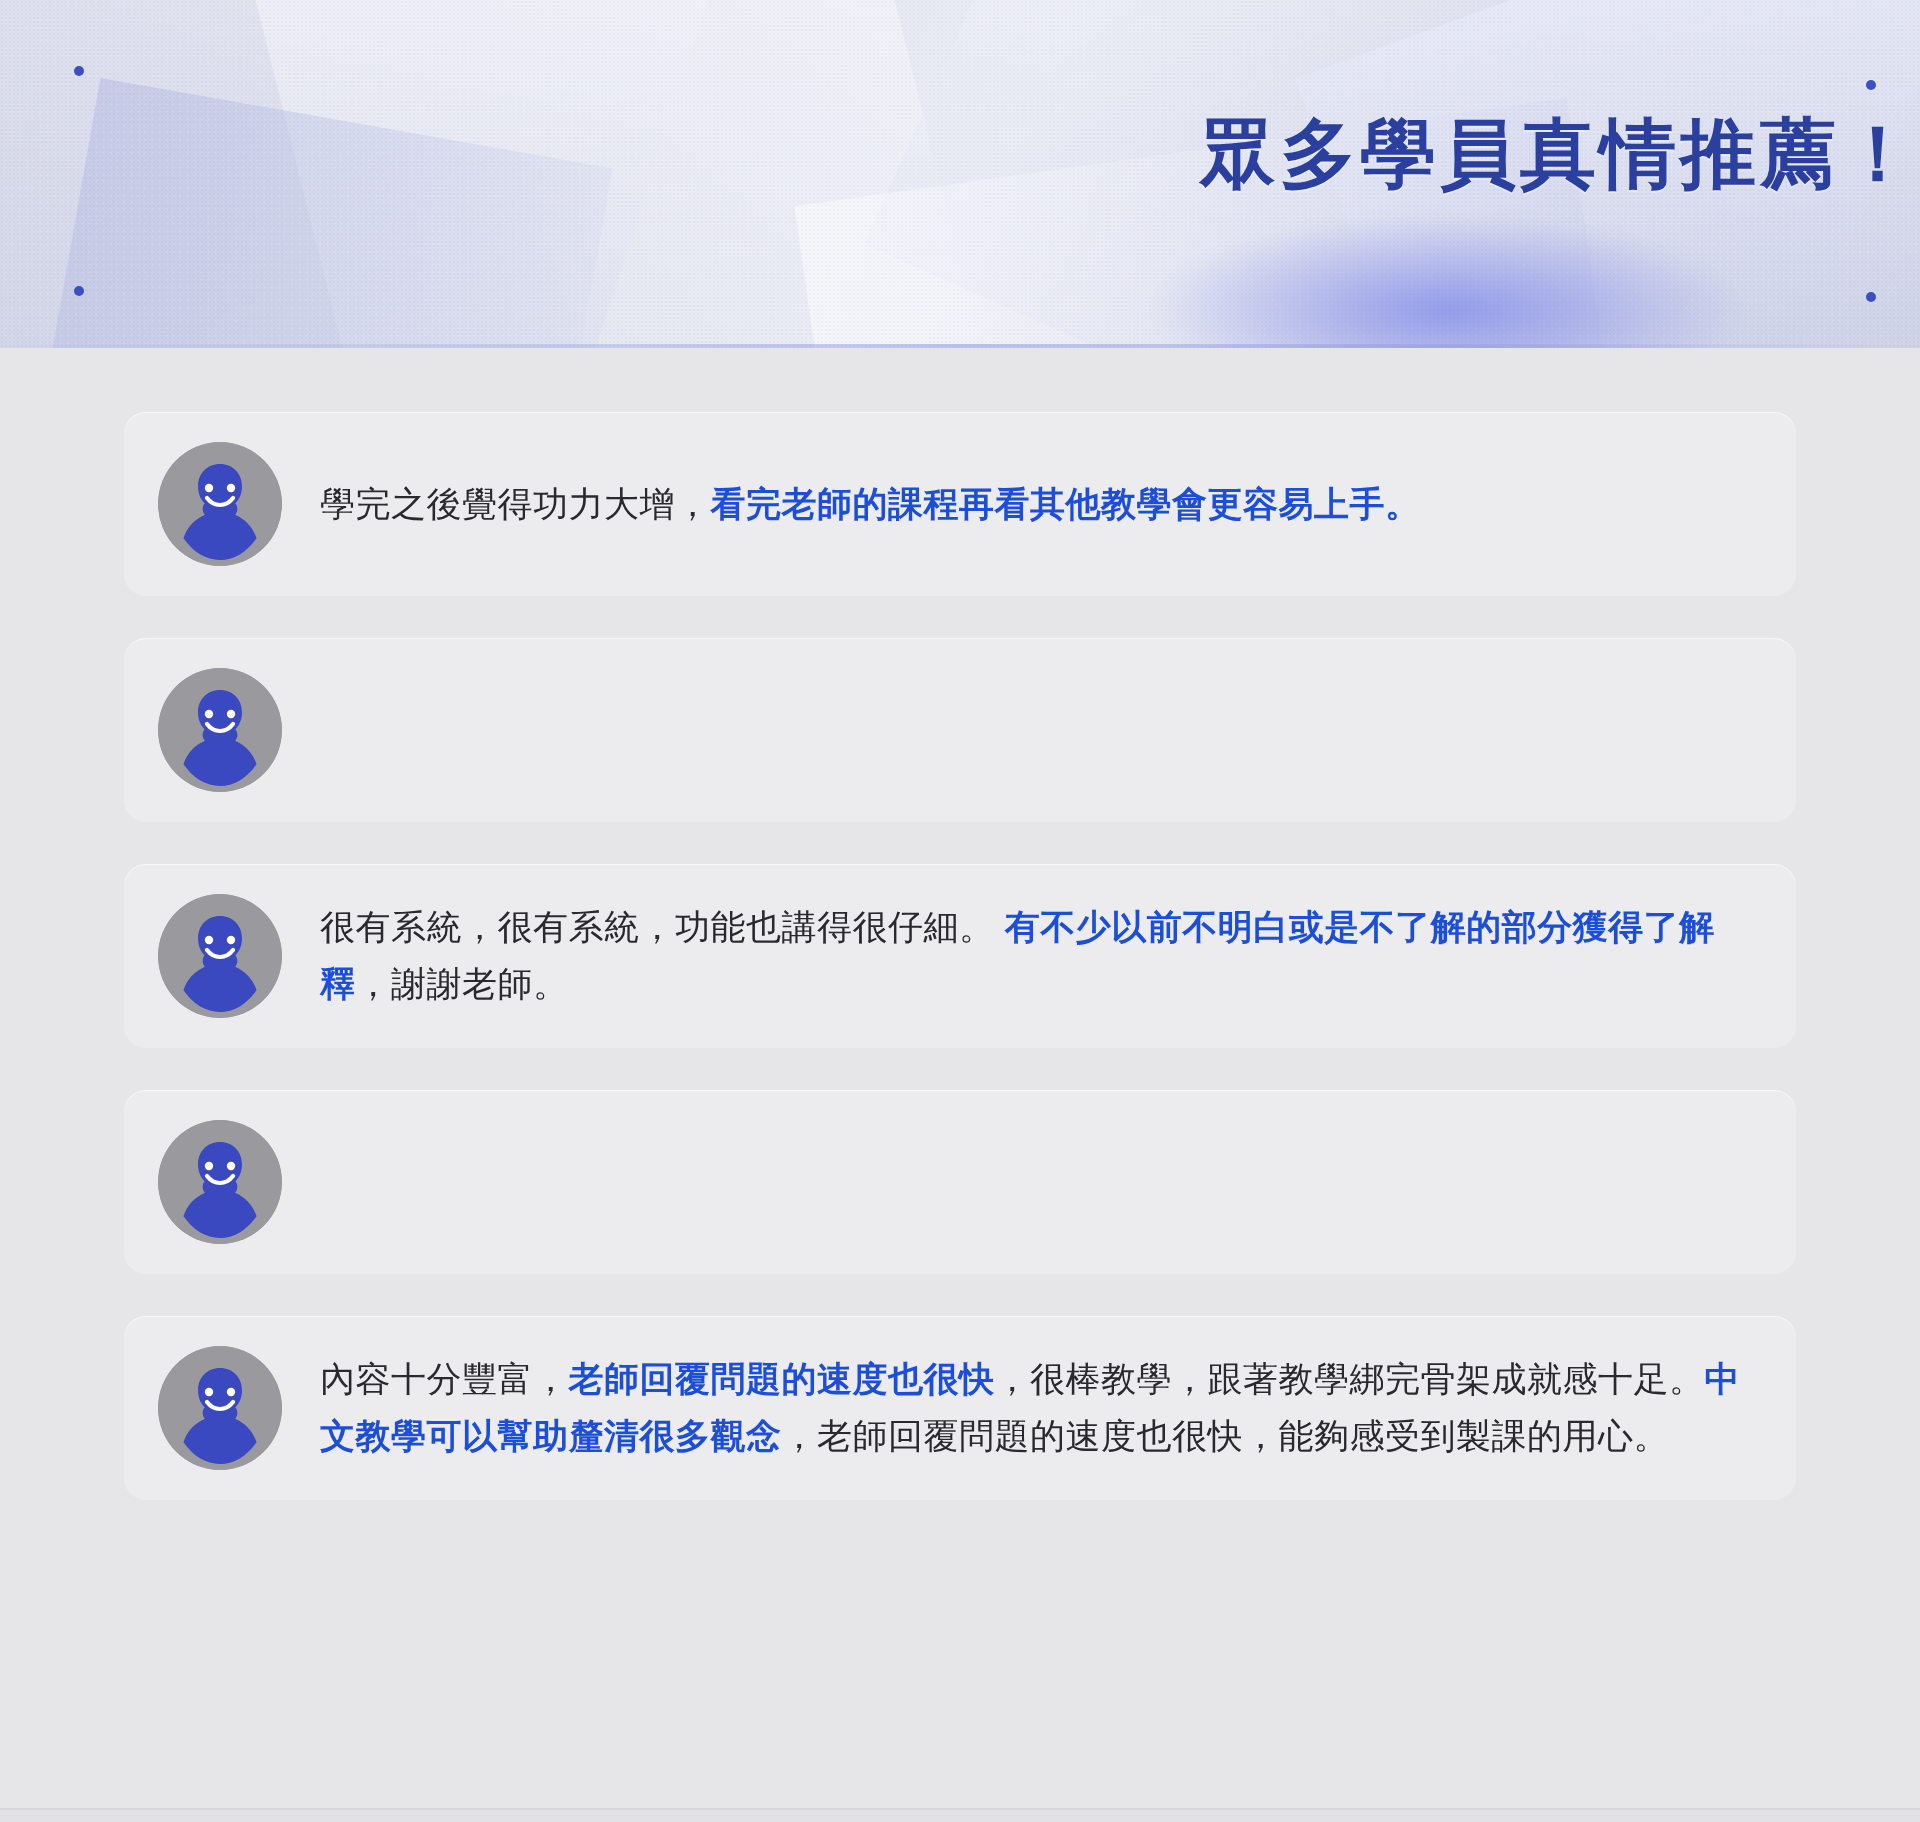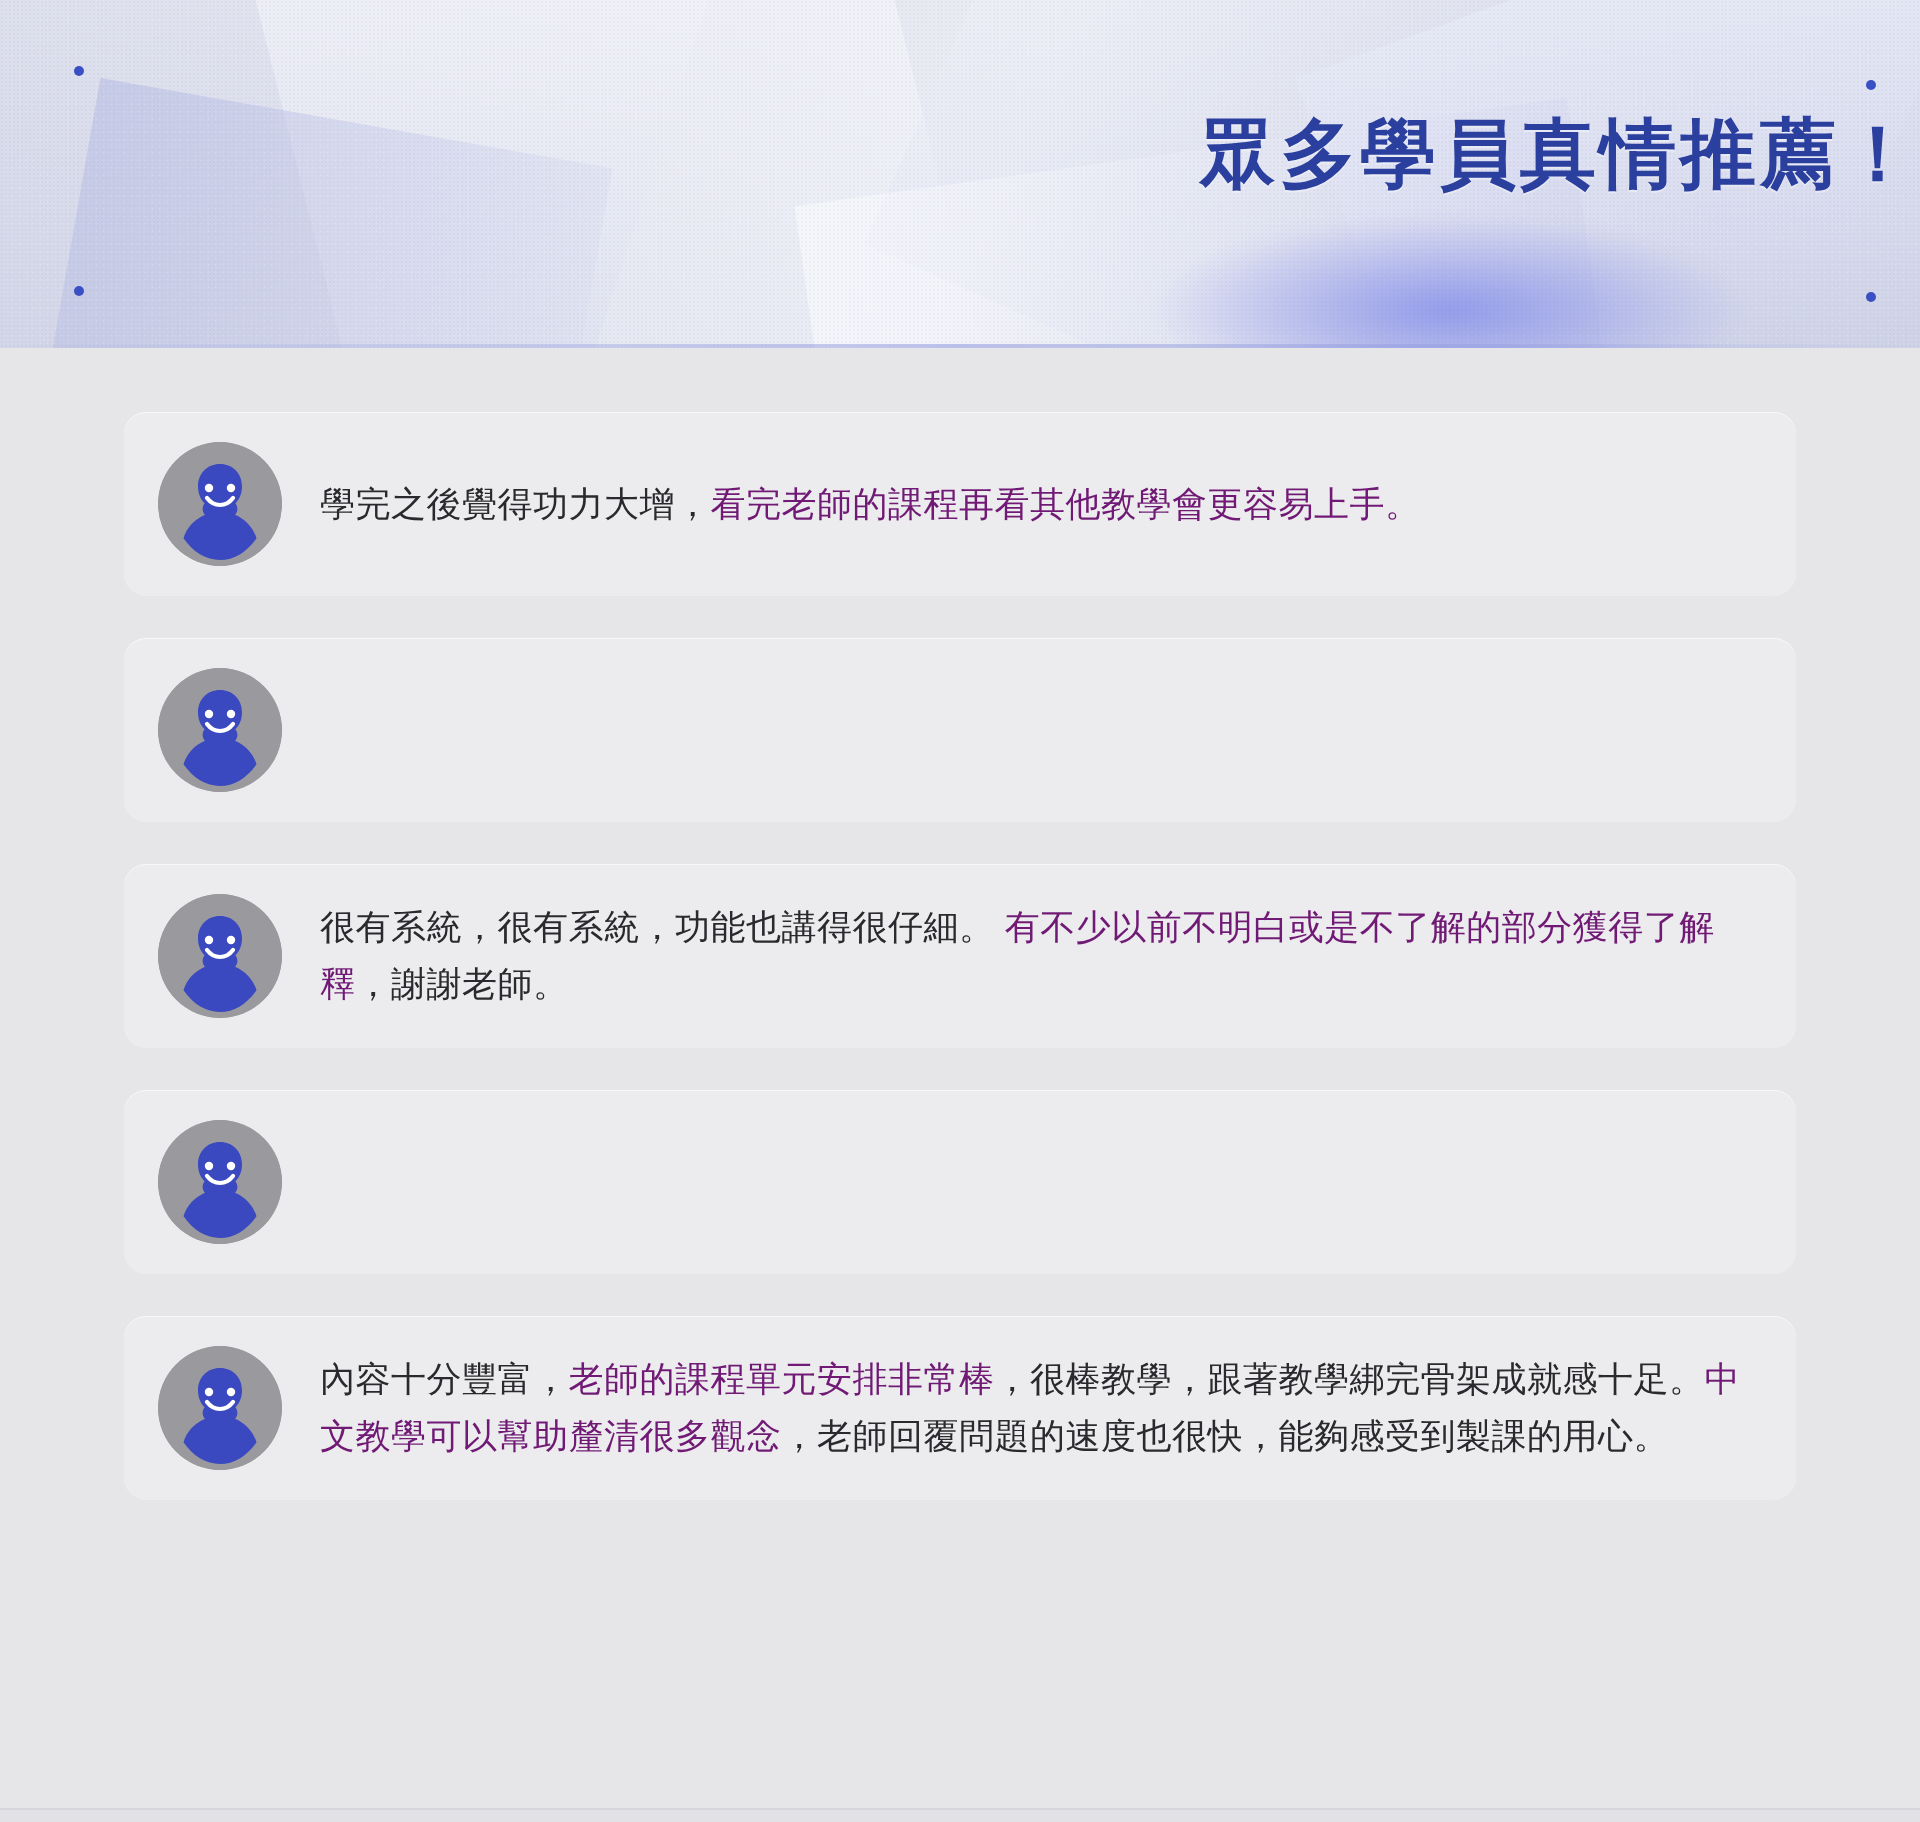--- a/index.html
+++ b/index.html
@@ -137,22 +137,22 @@
   .avatar svg { display: block; width: 124px; height: 124px; }
 
   .quote {
     font-size: 35px;
     line-height: 1.62;
     color: #2a2a2e;
     letter-spacing: .5px;
     font-family: "Liberation Sans", "DejaVu Sans", sans-serif;
   }
   .quote b {
-    color: #701a75;
-    font-weight: 400;
+    color: #1d4ed8;
+    font-weight: 700;
   }
 
   .bottom-strip {
     position: absolute;
     left: 0; right: 0; bottom: 0;
     height: 14px;
     background: #e2e2e6;
     border-top: 2px solid #d6d6dc;
   }
 </style>
@@ -228,17 +228,17 @@
     <div class="card">
       <div class="avatar">
 <svg viewBox="0 0 124 124" xmlns="http://www.w3.org/2000/svg">
   <circle cx="62" cy="62" r="62" fill="#9a9a9e"></circle>
   <path d="M62 22c-13 0-22 9.5-22 22.5 0 7 2.6 13 6.6 16.8-1.2 1.6-2 3.6-2 5.7 0 2.2.9 4.2 2.3 5.7-10.6 4.6-18.3 13-21.4 23.6C35.6 110.6 48 118 62 118s26.4-7.4 36.5-21.7c-3.1-10.6-10.8-19-21.4-23.6 1.4-1.5 2.3-3.5 2.3-5.7 0-2.1-.8-4.1-2-5.7 4-3.8 6.6-9.8 6.6-16.8C84 31.5 75 22 62 22z" fill="#3a49c0"></path>
   <circle cx="51" cy="46" r="4.2" fill="#ffffff"></circle>
   <circle cx="73" cy="46" r="4.2" fill="#ffffff"></circle>
   <path d="M49 56c3.5 4.6 9 7 13 7s9.5-2.4 13-7" stroke="#ffffff" stroke-width="4.2" fill="none" stroke-linecap="round"></path>
 </svg>
       </div>
-      <div class="quote"><span>內容十分豐富，</span><b>老師的課程單元安排非常棒</b><span>，很棒教學，跟著教學綁完骨架成就感十足。</span><b>中文教學可以幫助釐清很多觀念</b><span>，老師回覆問題的速度也很快，能夠感受到製課的用心。</span></div>
+      <div class="quote"><span>內容十分豐富，</span><b>老師回覆問題的速度也很快</b><span>，很棒教學，跟著教學綁完骨架成就感十足。</span><b>中文教學可以幫助釐清很多觀念</b><span>，老師回覆問題的速度也很快，能夠感受到製課的用心。</span></div>
     </div>
   </div>
 
 <div class="bottom-strip"></div>
 
 </body></html>

